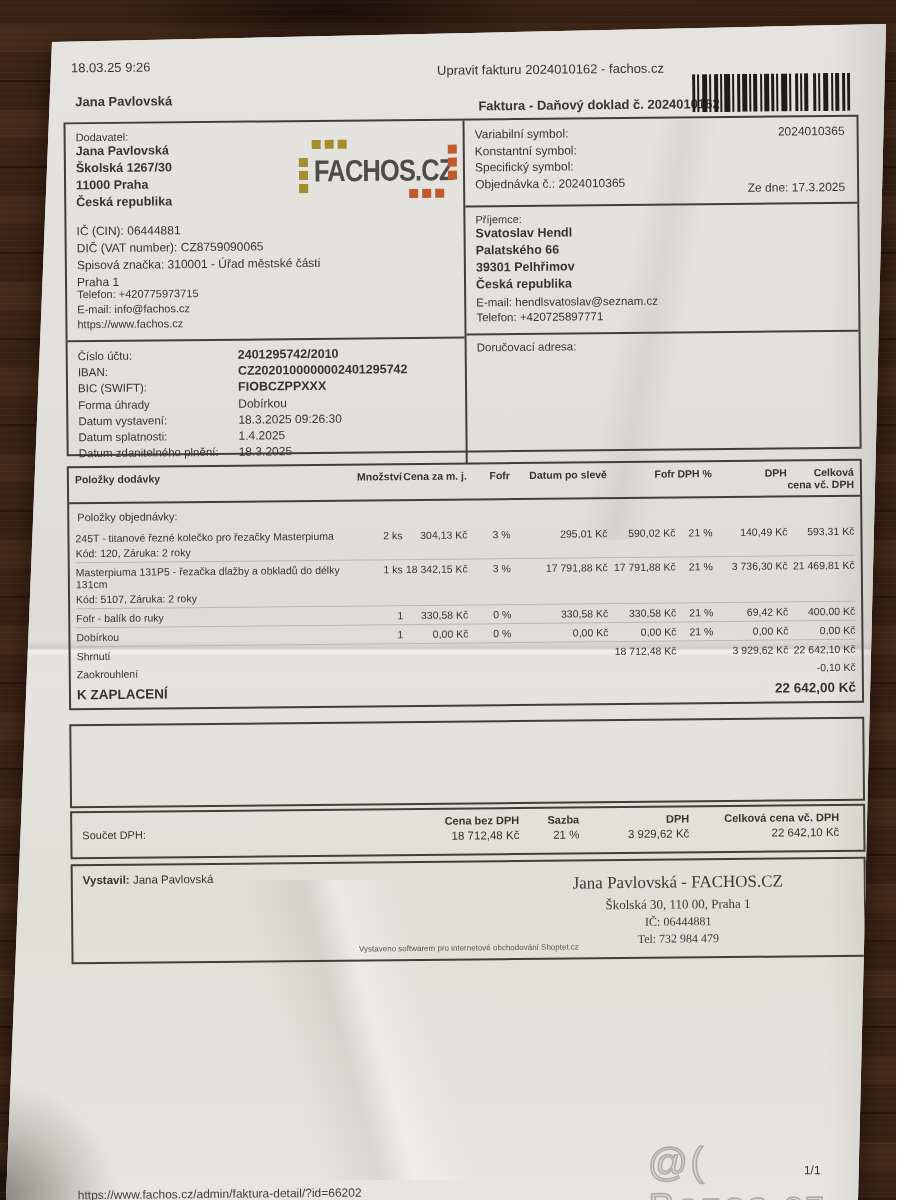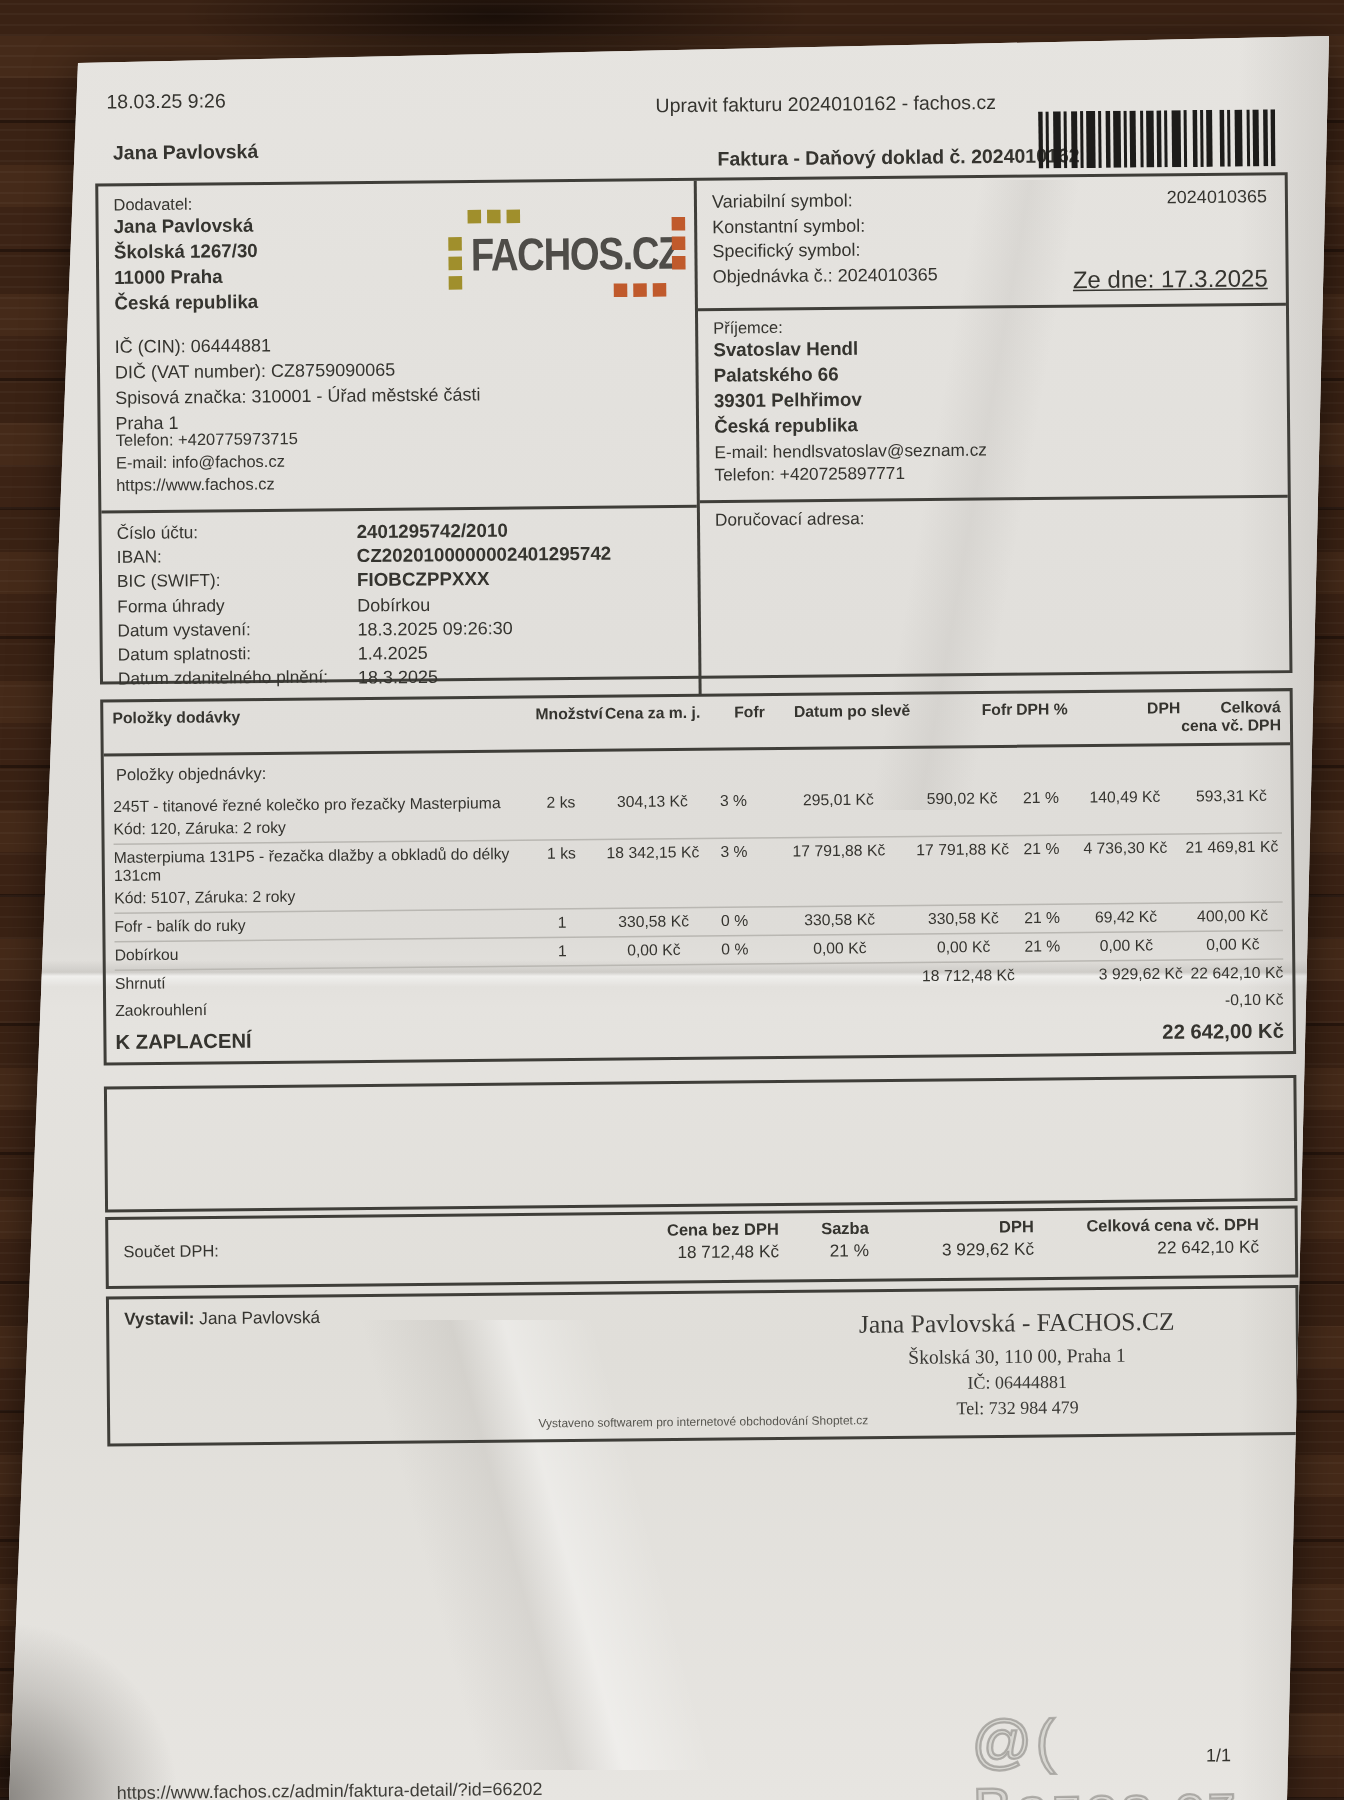--- a/index.html
+++ b/index.html
@@ -51,40 +51,40 @@
   .addr div{font-weight:bold;font-size:12.5px;line-height:17px;}
   .ids{margin-top:12px;font-size:12px;line-height:17px;}
   .contact{position:absolute;left:10px;bottom:8px;font-size:11px;line-height:15px;}
   .bank{padding:6px 10px;font-size:11.5px;flex:1;}
   .bank .row{display:grid;grid-template-columns:160px 1fr;line-height:16.2px;}
   .bank .row .v{font-size:12px;}
   .bank .row.bv .v{font-weight:bold;font-size:12.5px;}
   .info-right{display:flex;flex-direction:column;}
   .symbols{height:85px;padding:6px 10px;box-sizing:border-box;position:relative;font-size:12px;line-height:16.5px;}
   .symbols .val{position:absolute;right:12px;top:6px;font-size:12px;}
-  .symbols .zedne{position:absolute;right:12px;bottom:7px;font-size:16px;text-decoration:underline;}
+  .symbols .zedne{position:absolute;right:12px;bottom:7px;font-size:12px;}
   .recipient{border-top:2px solid #3f3e39;border-bottom:2px solid #3f3e39;height:130px;padding:6px 10px;box-sizing:border-box;position:relative;}
   .recipient .lbl{font-size:11px;}
   .recipient .contact2{position:absolute;left:10px;bottom:8px;font-size:11.5px;line-height:15px;}
   .shipping{flex:1;padding:6px 10px;font-size:11.5px;}
   
   .logo{position:absolute;left:232px;top:16px;width:160px;height:62px;}
   .logo .word{position:absolute;left:16px;top:17px;font-size:29px;font-weight:bold;letter-spacing:-1px;color:#4e4c48;transform:scale(.88,1.05);transform-origin:left center;white-space:nowrap;}
   .sq{position:absolute;width:9px;height:9px;}
   
   .items{margin-top:10px;font-size:10.5px;}
   .ihead{display:grid;grid-template-columns:270px 57px 65px 43px 97px 68px 37px 75px 1fr;
     font-weight:bold;border-bottom:2px solid #3f3e39;padding:5px 6px;column-gap:0;}
   .ihead span{text-align:right;}
   .ihead span:first-child{text-align:left;}
   .ibody{padding:2px 6px 0 6px;}
   .seclbl{padding:5px 0 6px 2px;font-size:11px;}
   .irow{display:grid;grid-template-columns:270px 57px 65px 43px 97px 68px 37px 75px 1fr;
     border-bottom:1px solid #b9b7b2;padding:3px 0;}
-  .irow .num{text-align:center;}
+  .irow .num{text-align:right;}
   .irow .nm .d2{margin-top:3px;}
   .sumrow{display:grid;grid-template-columns:270px 57px 65px 43px 97px 68px 37px 75px 1fr;padding:3px 0;}
   .sumrow .num{text-align:right;}
   .due{display:grid;grid-template-columns:1fr 160px;padding:4px 0 6px 0;font-size:13.5px;font-weight:bold;}
   .due .num{text-align:right;}
   
   .bx.empty{height:84px;margin-top:14px;}
   .vat{margin-top:3px;height:48px;position:relative;font-size:11px;padding:6px 10px;box-sizing:border-box;}
   .vat .vlbl{position:absolute;left:10px;top:16px;}
   .vat .cols{position:absolute;right:24px;top:5px;display:grid;grid-template-columns:130px 60px 110px 150px;row-gap:3px;}
@@ -282,21 +282,21 @@
             </div>
 
             <div class="irow">
               <span class="nm"><span>Masterpiuma 131P5 - řezačka dlažby a obkladů do délky 131cm</span><div class="d2">Kód: 5107, Záruka: 2 roky</div></span>
               <span class="num">1 ks</span>
               <span class="num">18 342,15 Kč</span>
               <span class="num">3 %</span>
               <span class="num">17 791,88 Kč</span>
               <span class="num">17 791,88 Kč</span>
               <span class="num">21 %</span>
-              <span class="num">4 736,30 Kč</span>
+              <span class="num">3 736,30 Kč</span>
               <span class="num">21 469,81 Kč</span>
             </div>
 
             <div class="irow">
               <span class="nm"><span>Fofr - balík do ruky</span></span>
               <span class="num">1</span>
               <span class="num">330,58 Kč</span>
               <span class="num">0 %</span>
               <span class="num">330,58 Kč</span>
               <span class="num">330,58 Kč</span>

